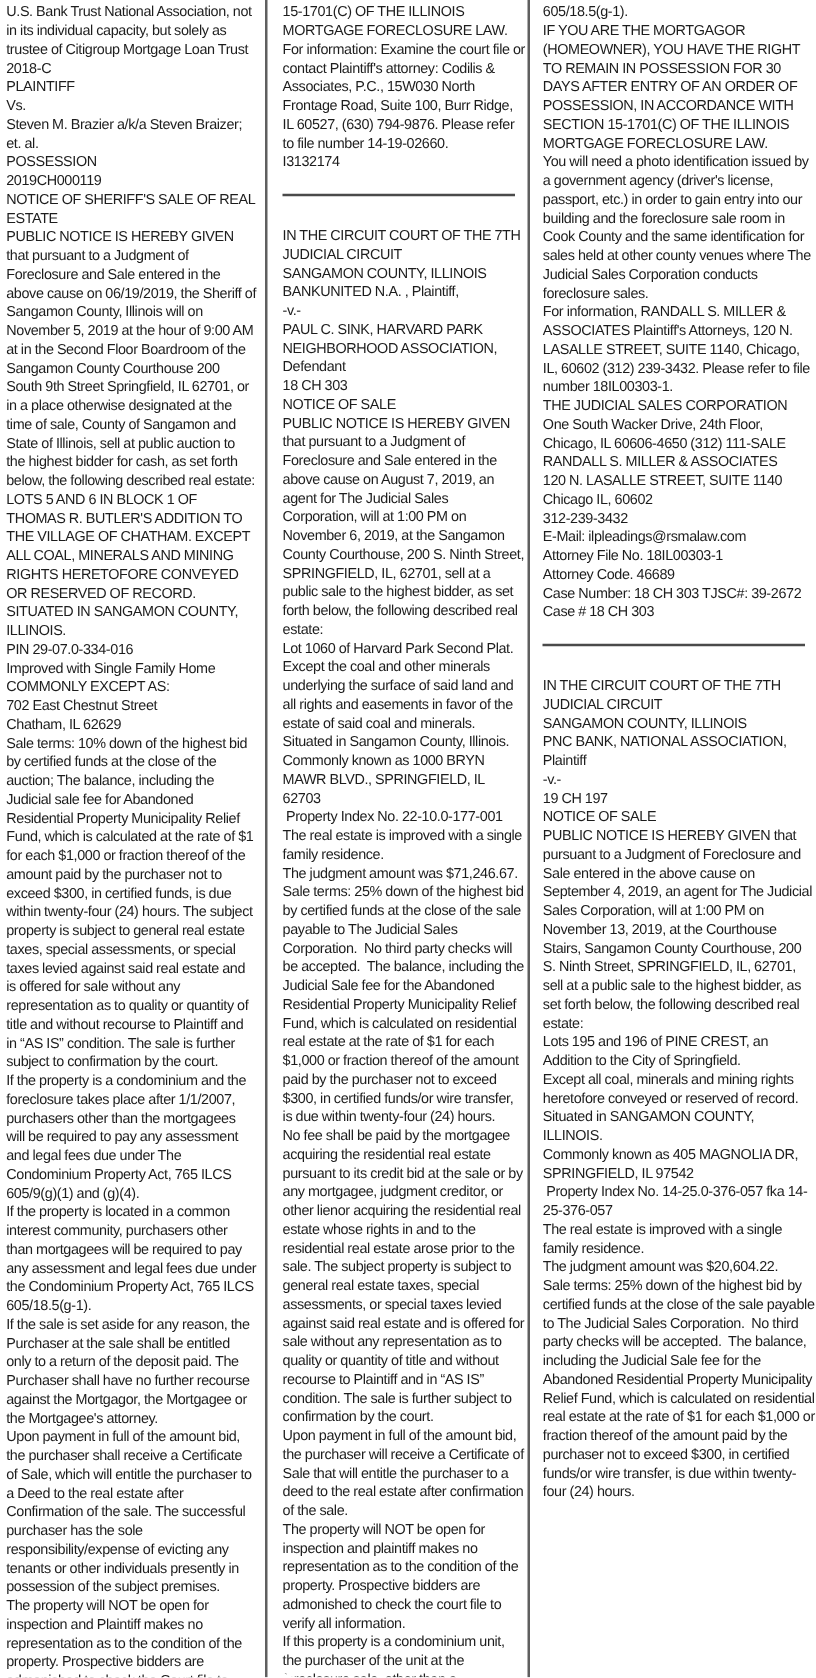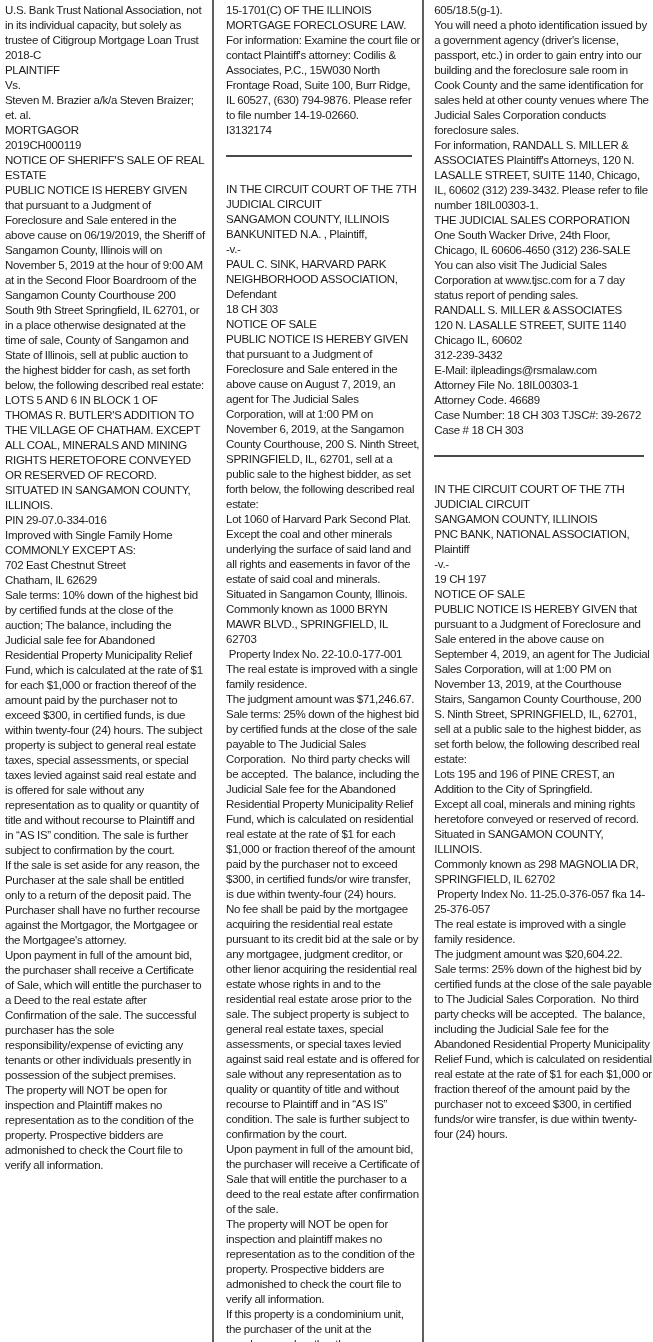--- a/index.html
+++ b/index.html
@@ -47,31 +47,33 @@
 </style>
 </head>
 <body>
 
 <div class="page">
   <div class="col col-1">
       <p class="block">U.S. Bank Trust National Association, not in its individual capacity, but solely as trustee of Citigroup Mortgage Loan Trust 2018-C</p>
       <p class="block">PLAINTIFF</p>
       <p class="block">Vs.</p>
       <p class="block">Steven M. Brazier a/k/a Steven Braizer; et. al.</p>
-      <p class="block">MORTGAGOR</p>
+      <p class="block">POSSESSION</p>
       <p class="block">2019CH000119</p>
       <p class="block">NOTICE OF SHERIFF'S SALE OF REAL ESTATE</p>
       <p class="block">PUBLIC NOTICE IS HEREBY GIVEN that pursuant to a Judgment of Foreclosure and Sale entered in the above cause on 06/19/2019, the Sheriff of Sangamon County, Illinois will on November 5, 2019 at the hour of 9:00 AM at in the Second Floor Boardroom of the Sangamon County Courthouse 200 South 9th Street Springfield, IL 62701, or in a place otherwise designated at the time of sale, County of Sangamon and State of Illinois, sell at public auction to the highest bidder for cash, as set forth below, the following described real estate:</p>
       <p class="block">LOTS 5 AND 6 IN BLOCK 1 OF THOMAS R. BUTLER'S ADDITION TO THE VILLAGE OF CHATHAM. EXCEPT ALL COAL, MINERALS AND MINING RIGHTS HERETOFORE CONVEYED OR RESERVED OF RECORD.  SITUATED IN SANGAMON COUNTY, ILLINOIS.</p>
       <p class="block">PIN 29-07.0-334-016</p>
       <p class="block">Improved with Single Family Home</p>
       <p class="block">COMMONLY EXCEPT AS:</p>
       <p class="block">702 East Chestnut Street</p>
       <p class="block">Chatham, IL 62629</p>
       <p class="block">Sale terms: 10% down of the highest bid by certified funds at the close of the auction; The balance, including the Judicial sale fee for Abandoned Residential Property Municipality Relief Fund, which is calculated at the rate of $1 for each $1,000 or fraction thereof of the amount paid by the purchaser not to exceed $300, in certified funds, is due within twenty-four (24) hours. The subject property is subject to general real estate taxes, special assessments, or special taxes levied against said real estate and is offered for sale without any representation as to quality or quantity of title and without recourse to Plaintiff and in “AS IS” condition. The sale is further subject to confirmation by the court.</p>
+      <p class="block">If the property is a condominium and the foreclosure takes place after 1/1/2007, purchasers other than the mortgagees will be required to pay any assessment and legal fees due under The Condominium Property Act, 765 ILCS 605/9(g)(1) and (g)(4).</p>
+      <p class="block">If the property is located in a common interest community, purchasers other than mortgagees will be required to pay any assessment and legal fees due under the Condominium Property Act, 765 ILCS 605/18.5(g-1).</p>
       <p class="block">If the sale is set aside for any reason, the Purchaser at the sale shall be entitled only to a return of the deposit paid. The Purchaser shall have no further recourse against the Mortgagor, the Mortgagee or the Mortgagee's attorney.</p>
       <p class="block">Upon payment in full of the amount bid, the purchaser shall receive a Certificate of Sale, which will entitle the purchaser to a Deed to the real estate after Confirmation of the sale. The successful purchaser has the sole responsibility/expense of evicting any tenants or other individuals presently in possession of the subject premises.</p>
       <p class="block">The property will NOT be open for inspection and Plaintiff makes no representation as to the condition of the property. Prospective bidders are admonished to check the Court file to verify all information.</p>
     </div>
   <div class="vrule"></div>
   <div class="col col-2">
       <p class="block">15-1701(C) OF THE ILLINOIS MORTGAGE FORECLOSURE LAW.</p>
       <p class="block">For information: Examine the court file or contact Plaintiff's attorney: Codilis &amp; Associates, P.C., 15W030 North Frontage Road, Suite 100, Burr Ridge, IL 60527, (630) 794-9876. Please refer to file number 14-19-02660.</p>
       <p class="block">I3132174</p>
       <hr class="notice-divider">
@@ -91,43 +93,43 @@
       <p class="block">The judgment amount was $71,246.67.</p>
       <p class="block">Sale terms: 25% down of the highest bid by certified funds at the close of the sale payable to The Judicial Sales Corporation.  No third party checks will be accepted.  The balance, including the Judicial Sale fee for the Abandoned Residential Property Municipality Relief Fund, which is calculated on residential real estate at the rate of $1 for each $1,000 or fraction thereof of the amount paid by the purchaser not to exceed $300, in certified funds/or wire transfer, is due within twenty-four (24) hours.</p>
       <p class="block">No fee shall be paid by the mortgagee acquiring the residential real estate pursuant to its credit bid at the sale or by any mortgagee, judgment creditor, or other lienor acquiring the residential real estate whose rights in and to the residential real estate arose prior to the sale. The subject property is subject to general real estate taxes, special assessments, or special taxes levied against said real estate and is offered for sale without any representation as to quality or quantity of title and without recourse to Plaintiff and in “AS IS” condition. The sale is further subject to confirmation by the court.</p>
       <p class="block">Upon payment in full of the amount bid, the purchaser will receive a Certificate of Sale that will entitle the purchaser to a deed to the real estate after confirmation of the sale.</p>
       <p class="block">The property will NOT be open for inspection and plaintiff makes no representation as to the condition of the property. Prospective bidders are admonished to check the court file to verify all information.</p>
       <p class="block">If this property is a condominium unit, the purchaser of the unit at the foreclosure sale, other than a mortgagee, shall pay the assessments and the legal fees required by The Condominium Property Act, 765 ILCS 605/9(g)(1) and (g)(4).  If this property is a condominium unit which is part of a common interest community, the purchaser of the unit at the foreclosure sale other than a mortgagee shall pay the assessments required by The Condominium Property Act, 765 ILCS</p>
     </div>
   <div class="vrule"></div>
   <div class="col col-3">
       <p class="block">605/18.5(g-1).</p>
+      <p class="block">IF YOU ARE THE MORTGAGOR (HOMEOWNER), YOU HAVE THE RIGHT TO REMAIN IN POSSESSION FOR 30 DAYS AFTER ENTRY OF AN ORDER OF POSSESSION, IN ACCORDANCE WITH SECTION 15-1701(C) OF THE ILLINOIS MORTGAGE FORECLOSURE LAW.</p>
       <p class="block">You will need a photo identification issued by a government agency (driver's license, passport, etc.) in order to gain entry into our building and the foreclosure sale room in Cook County and the same identification for sales held at other county venues where The Judicial Sales Corporation conducts foreclosure sales.</p>
       <p class="block">For information, RANDALL S. MILLER &amp; ASSOCIATES Plaintiff's Attorneys, 120 N. LASALLE STREET, SUITE 1140, Chicago, IL, 60602 (312) 239-3432. Please refer to file number 18IL00303-1.</p>
       <p class="block">THE JUDICIAL SALES CORPORATION</p>
-      <p class="block">One South Wacker Drive, 24th Floor, Chicago, IL 60606-4650 (312) 236-SALE</p>
-      <p class="block">You can also visit The Judicial Sales Corporation at www.tjsc.com for a 7 day status report of pending sales.</p>
+      <p class="block">One South Wacker Drive, 24th Floor, Chicago, IL 60606-4650 (312) 111-SALE</p>
       <p class="block">RANDALL S. MILLER &amp; ASSOCIATES</p>
       <p class="block">120 N. LASALLE STREET, SUITE 1140</p>
       <p class="block">Chicago IL, 60602</p>
       <p class="block">312-239-3432</p>
       <p class="block">E-Mail: ilpleadings@rsmalaw.com</p>
       <p class="block">Attorney File No. 18IL00303-1</p>
       <p class="block">Attorney Code. 46689</p>
       <p class="block">Case Number: 18 CH 303 TJSC#: 39-2672</p>
       <p class="block">Case # 18 CH 303</p>
       <hr class="notice-divider">
       <p class="block">IN THE CIRCUIT COURT OF THE 7TH JUDICIAL CIRCUIT</p>
       <p class="block">SANGAMON COUNTY, ILLINOIS</p>
       <p class="block">PNC BANK, NATIONAL ASSOCIATION, Plaintiff</p>
       <p class="block">-v.-</p>
       <p class="block">19 CH 197</p>
       <p class="block">NOTICE OF SALE</p>
       <p class="block">PUBLIC NOTICE IS HEREBY GIVEN that pursuant to a Judgment of Foreclosure and Sale entered in the above cause on September 4, 2019, an agent for The Judicial Sales Corporation, will at 1:00 PM on November 13, 2019, at the Courthouse Stairs, Sangamon County Courthouse, 200 S. Ninth Street, SPRINGFIELD, IL, 62701, sell at a public sale to the highest bidder, as set forth below, the following described real estate:</p>
       <p class="block">Lots 195 and 196 of PINE CREST, an Addition to the City of Springfield.</p>
       <p class="block">Except all coal, minerals and mining rights heretofore conveyed or reserved of record. Situated in SANGAMON COUNTY, ILLINOIS.</p>
-      <p class="block">Commonly known as 298 MAGNOLIA DR, SPRINGFIELD, IL 62702</p>
-      <p class="block"> Property Index No. 11-25.0-376-057 fka 14-25-376-057</p>
+      <p class="block">Commonly known as 405 MAGNOLIA DR, SPRINGFIELD, IL 97542</p>
+      <p class="block"> Property Index No. 14-25.0-376-057 fka 14-25-376-057</p>
       <p class="block">The real estate is improved with a single family residence.</p>
       <p class="block">The judgment amount was $20,604.22.</p>
       <p class="block">Sale terms: 25% down of the highest bid by certified funds at the close of the sale payable to The Judicial Sales Corporation.  No third party checks will be accepted.  The balance, including the Judicial Sale fee for the Abandoned Residential Property Municipality Relief Fund, which is calculated on residential real estate at the rate of $1 for each $1,000 or fraction thereof of the amount paid by the purchaser not to exceed $300, in certified funds/or wire transfer, is due within twenty-four (24) hours.</p>
     </div>
 </div>
 
 </body></html>

